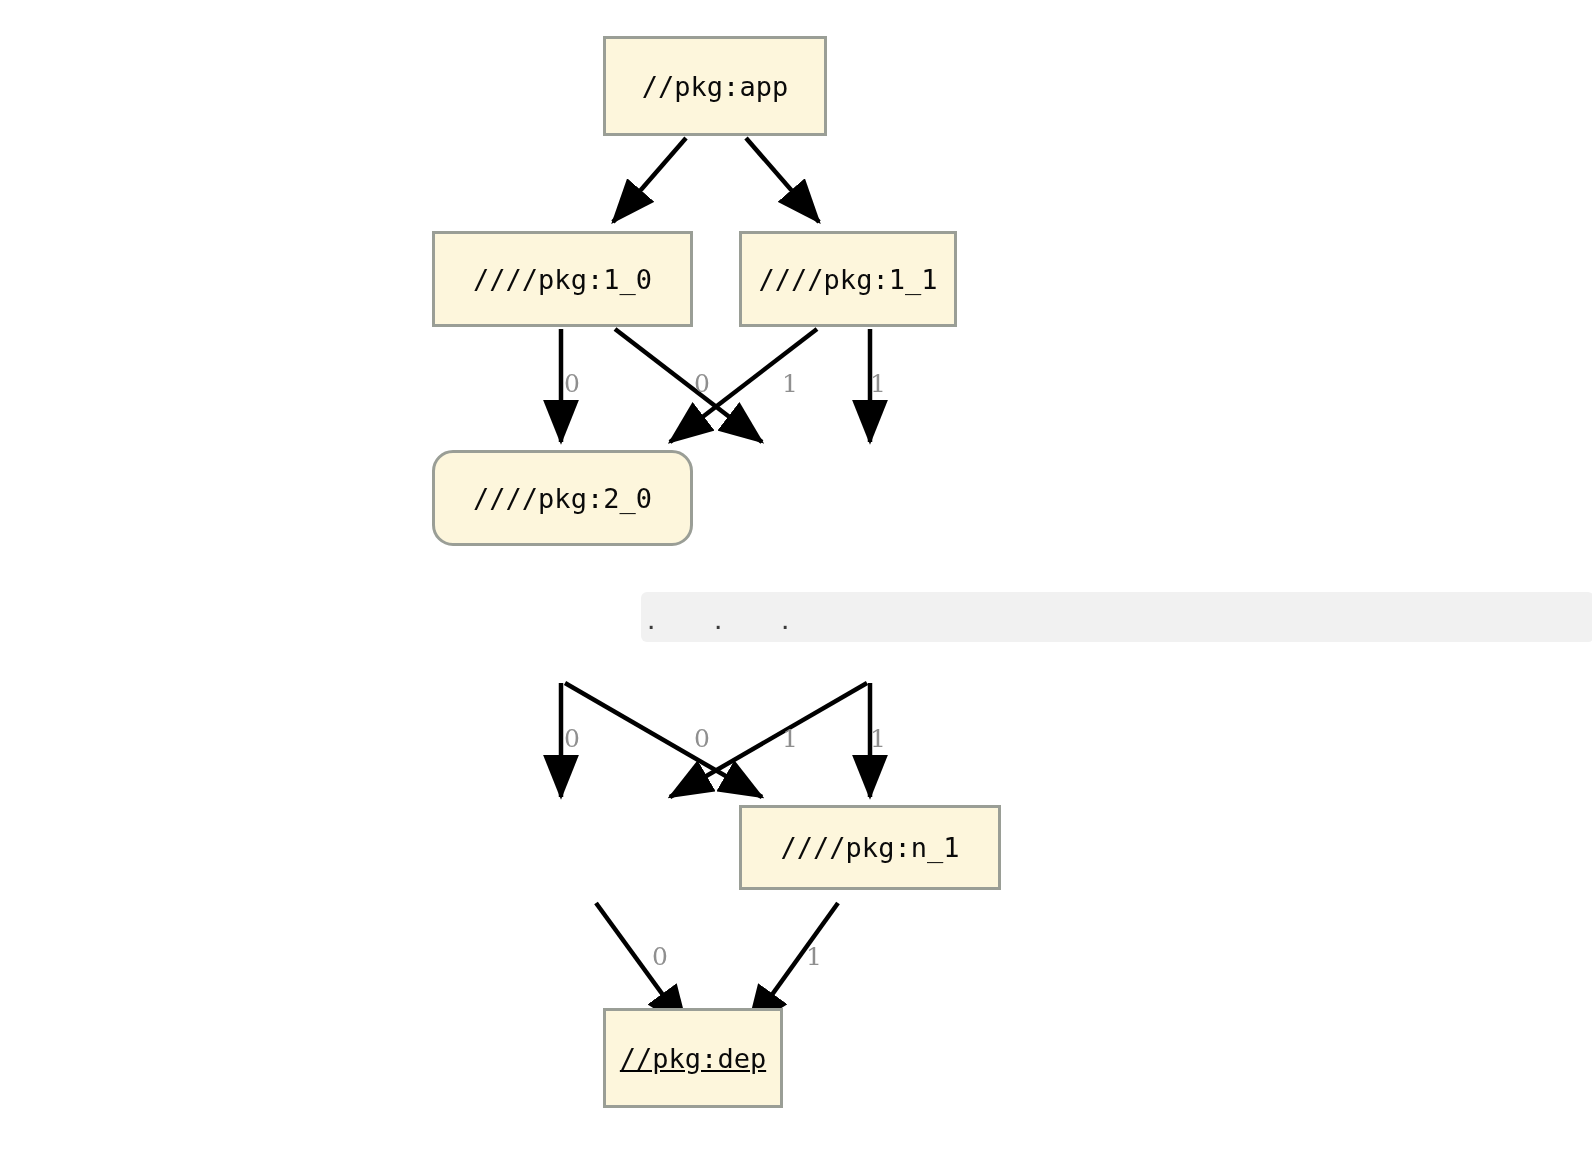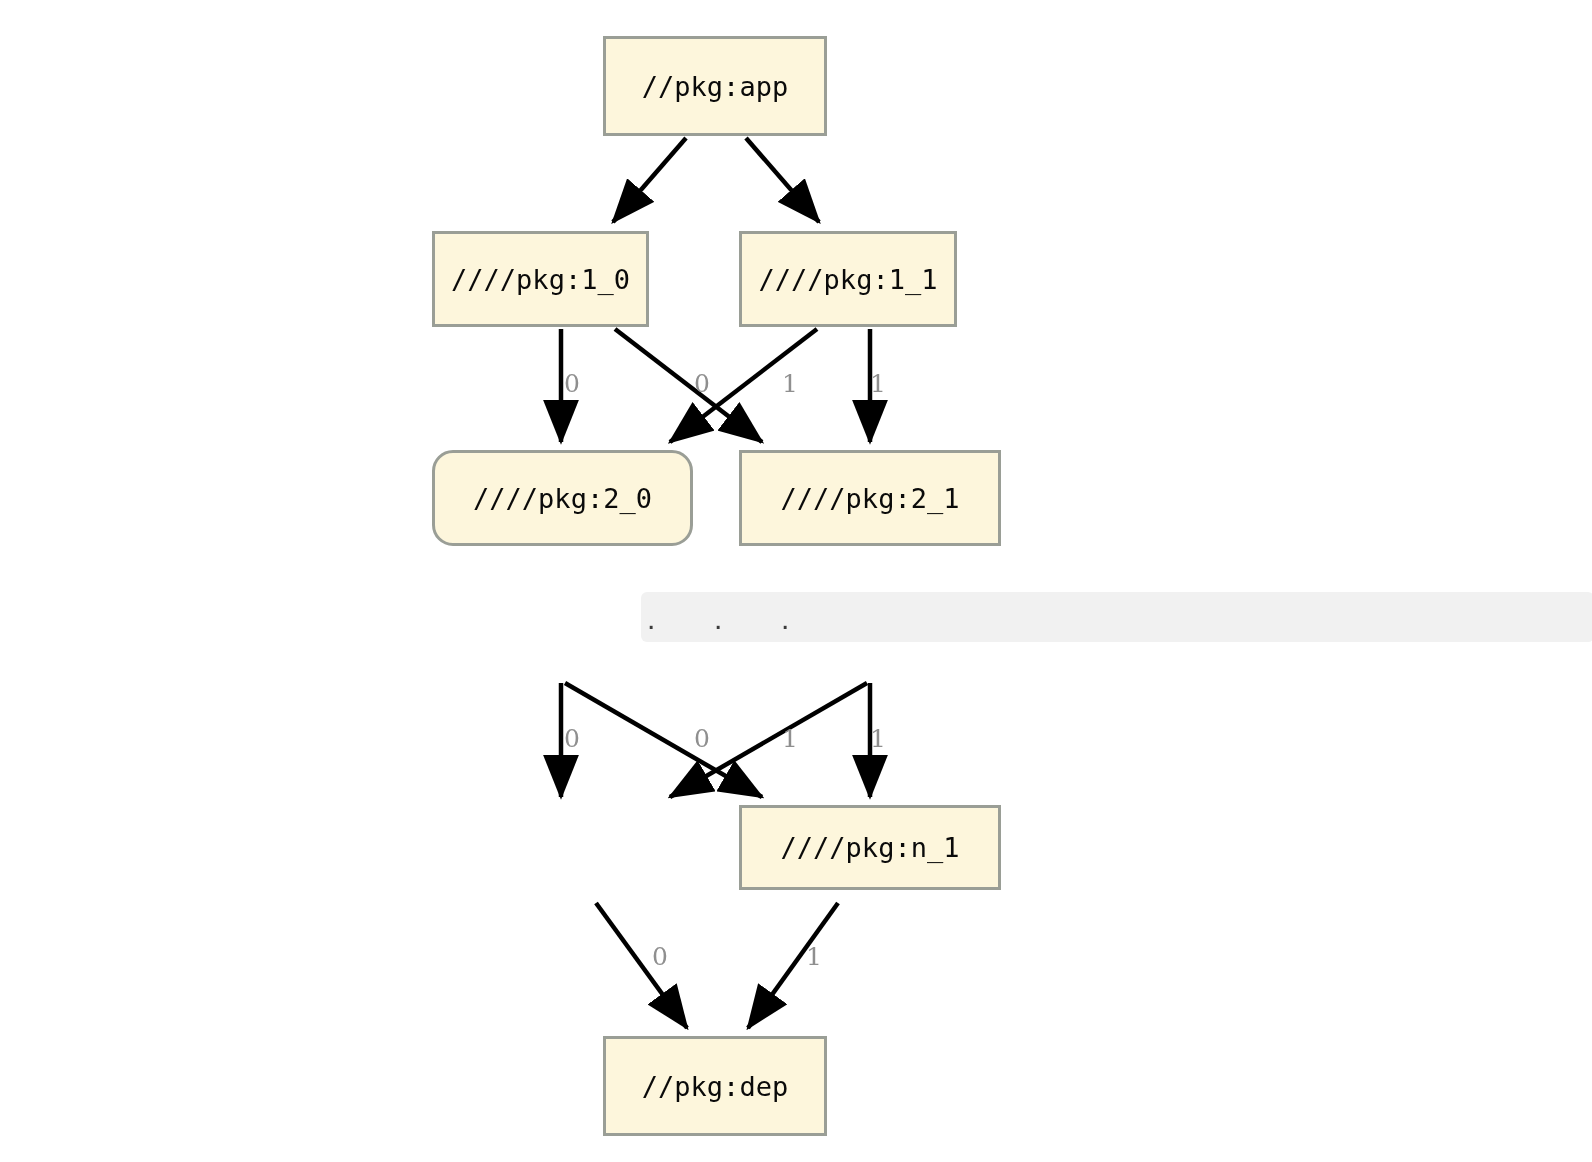--- a/index.html
+++ b/index.html
@@ -102,42 +102,39 @@
 
     <line x1="564" y1="903" x2="655" y2="1028" stroke="#000000" stroke-width="4.5" marker-end="url(#arrowhead)"></line>
 
     <line x1="806" y1="903" x2="716" y2="1028" stroke="#000000" stroke-width="4.5" marker-end="url(#arrowhead)"></line>
   </svg>
 
   <div class="node-box" style="left:571px; top:36px; width:224px; height:100px;">
     <span class="node-label">//pkg:app</span>
   </div>
 
-  <div class="node-box" style="left:400px; top:231px; width:217px; height:96px;">
+  <div class="node-box" style="left:400px; top:231px; width:261px; height:96px;">
     <span class="node-label">////pkg:1_0</span>
   </div>
 
   <div class="node-box" style="left:707px; top:231px; width:218px; height:96px;">
     <span class="node-label">////pkg:1_1</span>
   </div>
 
   <div class="node-box" style="left:400px; top:450px; width:261px; height:96px;border-radius:21px;">
     <span class="node-label">////pkg:2_0</span>
   </div>
 
-  <div class="node-box" style="left:707px; top:450px; width:262px; height:96px;">
-    <span class="node-label">////pkg:2_1</span>
-  </div>
 
 
   <div class="node-box" style="left:707px; top:805px; width:262px; height:85px;">
     <span class="node-label">////pkg:n_1</span>
   </div>
 
-  <div class="node-box" style="left:571px; top:1036px; width:224px; height:100px;">
+  <div class="node-box" style="left:571px; top:1008px; width:180px; height:100px;text-decoration:underline;">
     <span class="node-label">//pkg:dep</span>
   </div>
 
   <span class="edge-label" style="left:532px; top:371px;">0</span>
   <span class="edge-label" style="left:662px; top:371px;">0</span>
   <span class="edge-label" style="left:750px; top:371px;">1</span>
   <span class="edge-label" style="left:838px; top:371px;">1</span>
 
   <span class="edge-label" style="left:532px; top:726px;">0</span>
   <span class="edge-label" style="left:662px; top:726px;">0</span>

